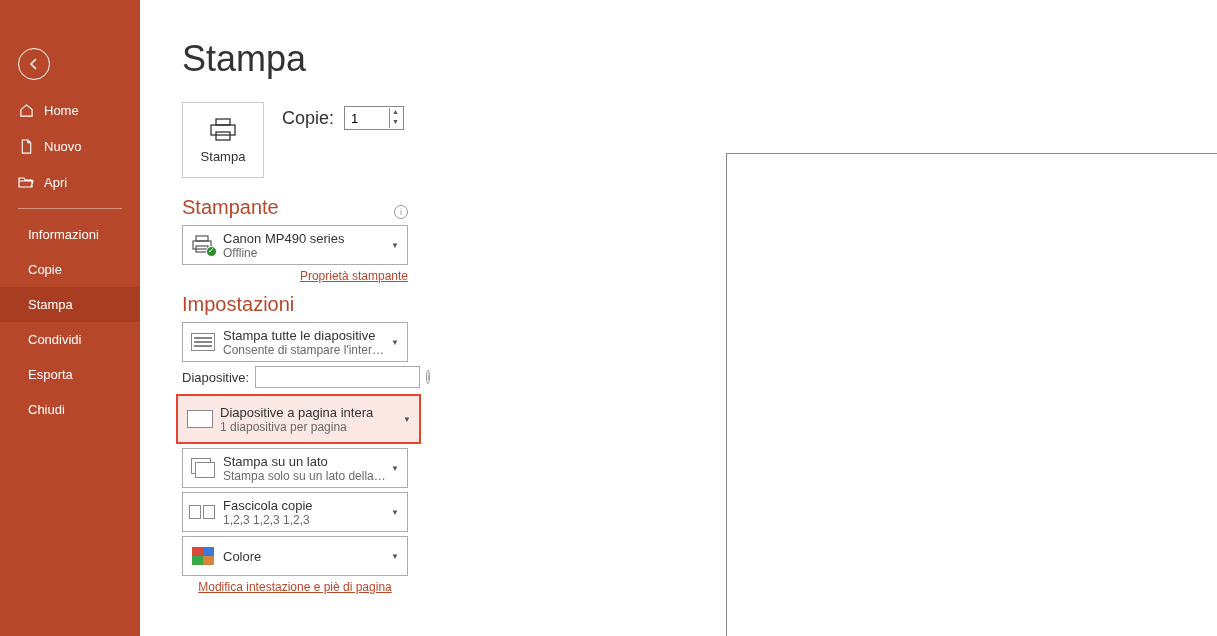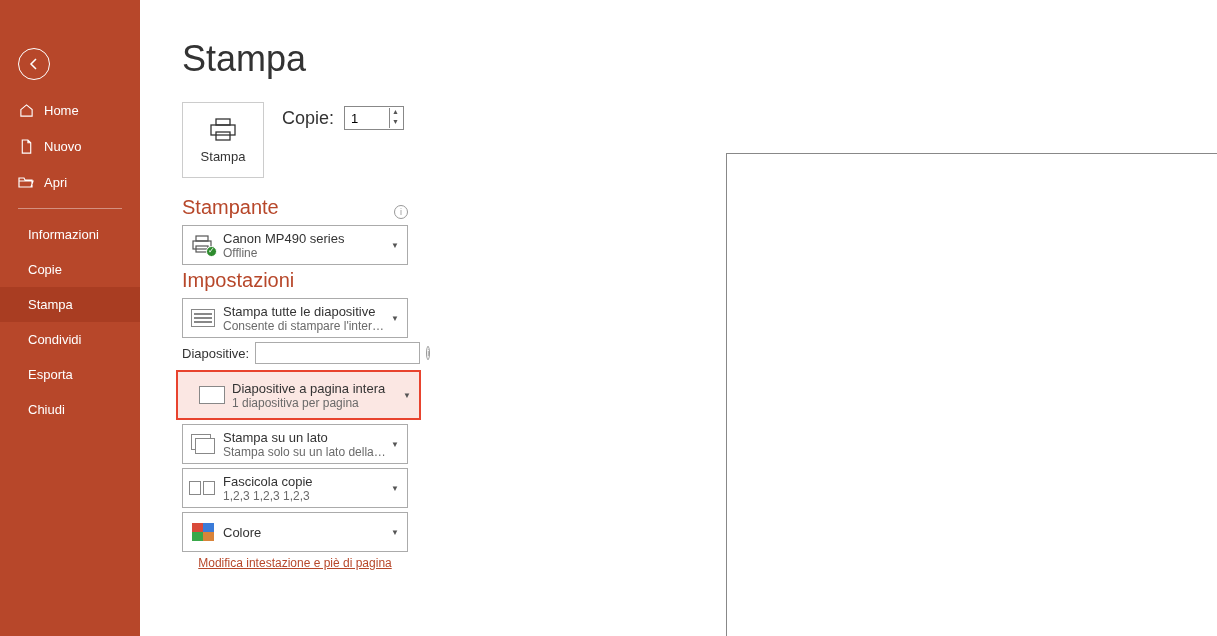--- a/index.html
+++ b/index.html
@@ -31,21 +31,21 @@
     .copies-label { font-size: 18px; color: #333; }
     .copies-field { position: relative; width: 60px; height: 24px; border: 1px solid #888; display: flex; align-items: center; }
     .copies-field input { border: none; width: 44px; padding: 2px 6px; font-size: 13px; outline: none; }
     .spinners { width: 12px; display: flex; flex-direction: column; border-left: 1px solid #888; }
     .spinners div { height: 10px; line-height: 8px; font-size: 7px; text-align: center; cursor: pointer; color: #555; }
     
     .section-title { font-size: 20px; font-weight: 400; color: #b7472a; margin-bottom: 6px; display: flex; align-items: flex-end; justify-content: space-between; width: 226px; }
     .info-icon { width: 14px; height: 14px; border: 1px solid #999; border-radius: 50%; font-size: 9px; display:inline-flex; align-items:center; justify-content:center; color:#999; cursor:pointer;}
     
     .dropdown { width: 226px; height: 40px; border: 1px solid #ababab; display: flex; align-items: center; padding: 0 4px 0 6px; background: #fff; cursor: pointer; position: relative; margin-bottom: 4px; }
-    .dropdown.highlighted { border: 2px solid #e8432e; background: #fbe7e3; width: 245px; height: 50px; padding-left: 20px; margin-left: -6px; }
+    .dropdown.highlighted { border: 2px solid #e8432e; background: #fbe7e3; width: 245px; height: 50px; padding-left: 8px; margin-left: -6px; }
     .dropdown .dd-icon { width: 28px; height: 24px; display: flex; align-items: center; justify-content: center; flex-shrink: 0; margin-right: 6px; }
     .dropdown .dd-text { flex: 1; min-width: 0; }
     .dropdown .dd-line1 { font-size: 13px; color: #333; white-space: nowrap; overflow: hidden; text-overflow: ellipsis; }
     .dropdown .dd-line2 { font-size: 12px; color: #6a6a6a; white-space: nowrap; overflow: hidden; text-overflow: ellipsis; }
     .dropdown .chev { width: 16px; flex-shrink: 0; text-align: center; font-size: 8px; color: #555; }
     
     .link-right { display:block; width:226px; text-align:right; font-size:12px; color:#b7472a; text-decoration: underline; cursor:pointer; margin-bottom: 10px; }
     .link-center { display:block; width:226px; text-align:center; font-size:12px; color:#b7472a; text-decoration: underline; cursor:pointer; margin-top: 4px; }
     
     .slides-row { display:flex; align-items:center; gap:6px; margin-bottom: 6px; width: 226px; }
@@ -176,20 +176,21 @@
             </svg>
           <div class="badge"></div>
         </div>
       </div>
       <div class="dd-text">
         <div class="dd-line1">Canon MP490 series</div>
         <div class="dd-line2">Offline</div>
       </div>
       <div class="chev">▼</div>
     </div>
+    <a class="link-right">Proprietà stampante</a>
 
     <div class="section-title" style="width:auto;">Impostazioni</div>
 
     <div class="dropdown">
       <div class="dd-icon">
           <div class="handout-ic">
             <div></div>
             <div></div>
             <div></div>
           </div>

